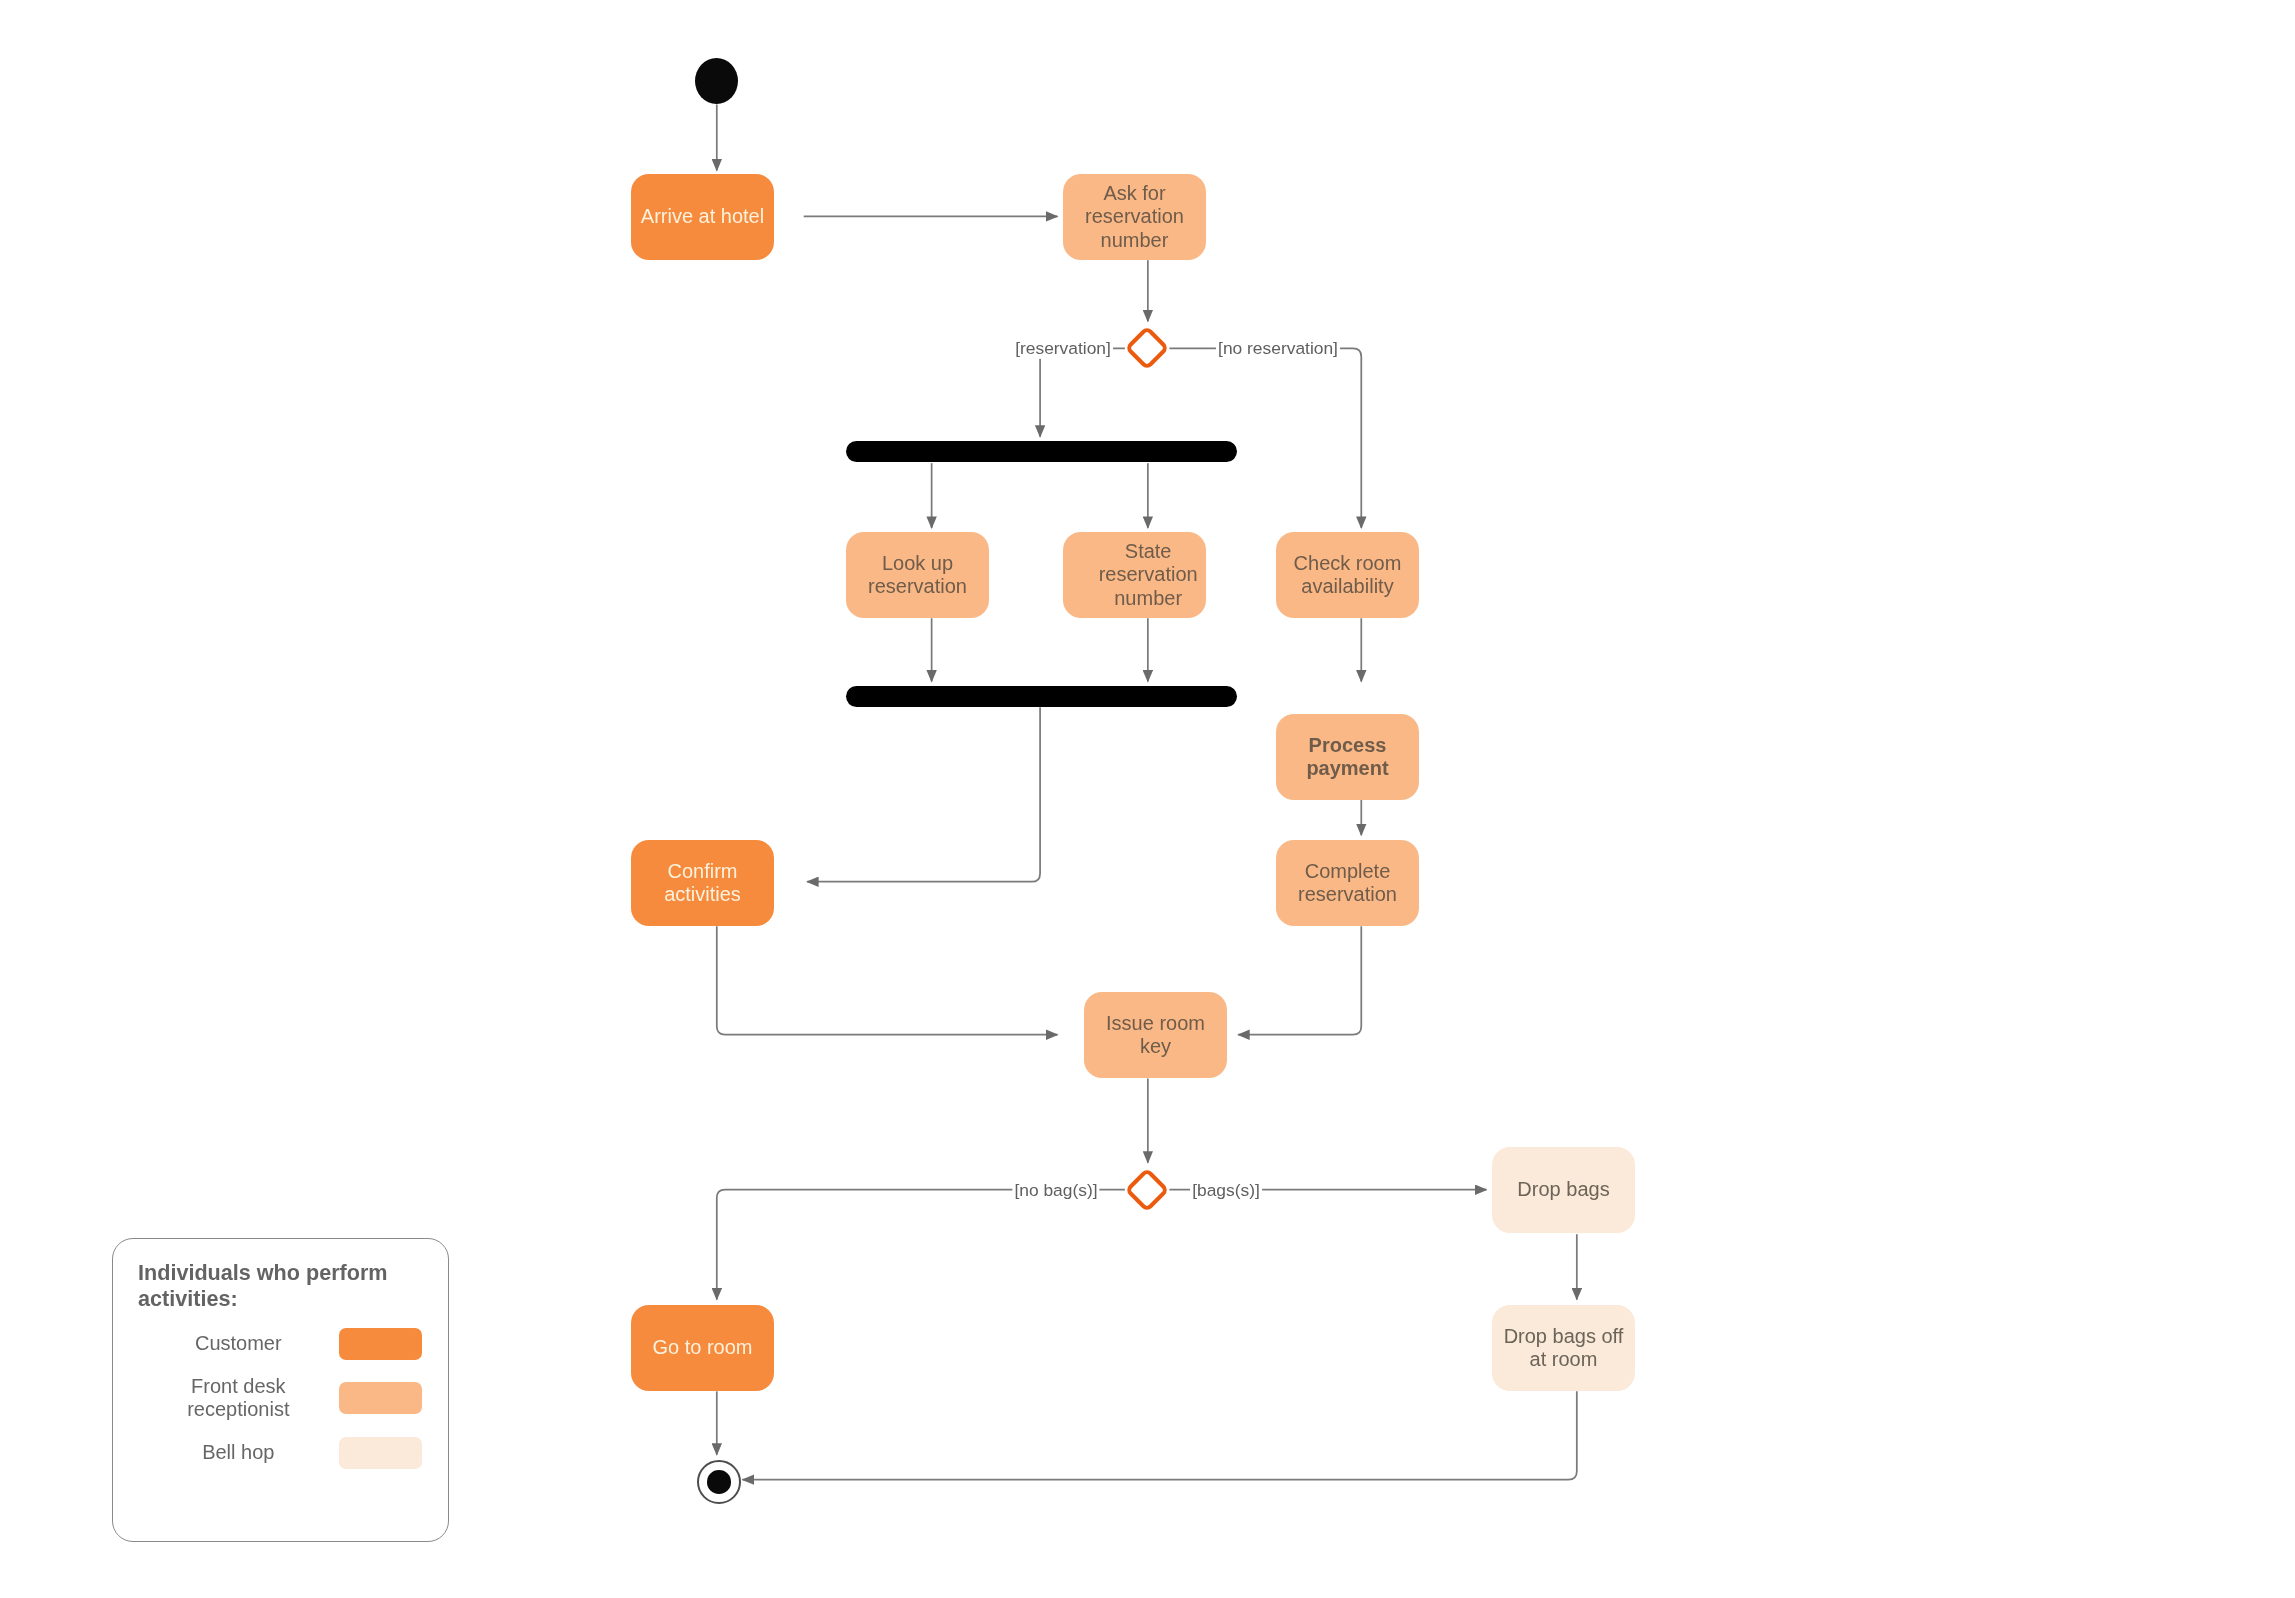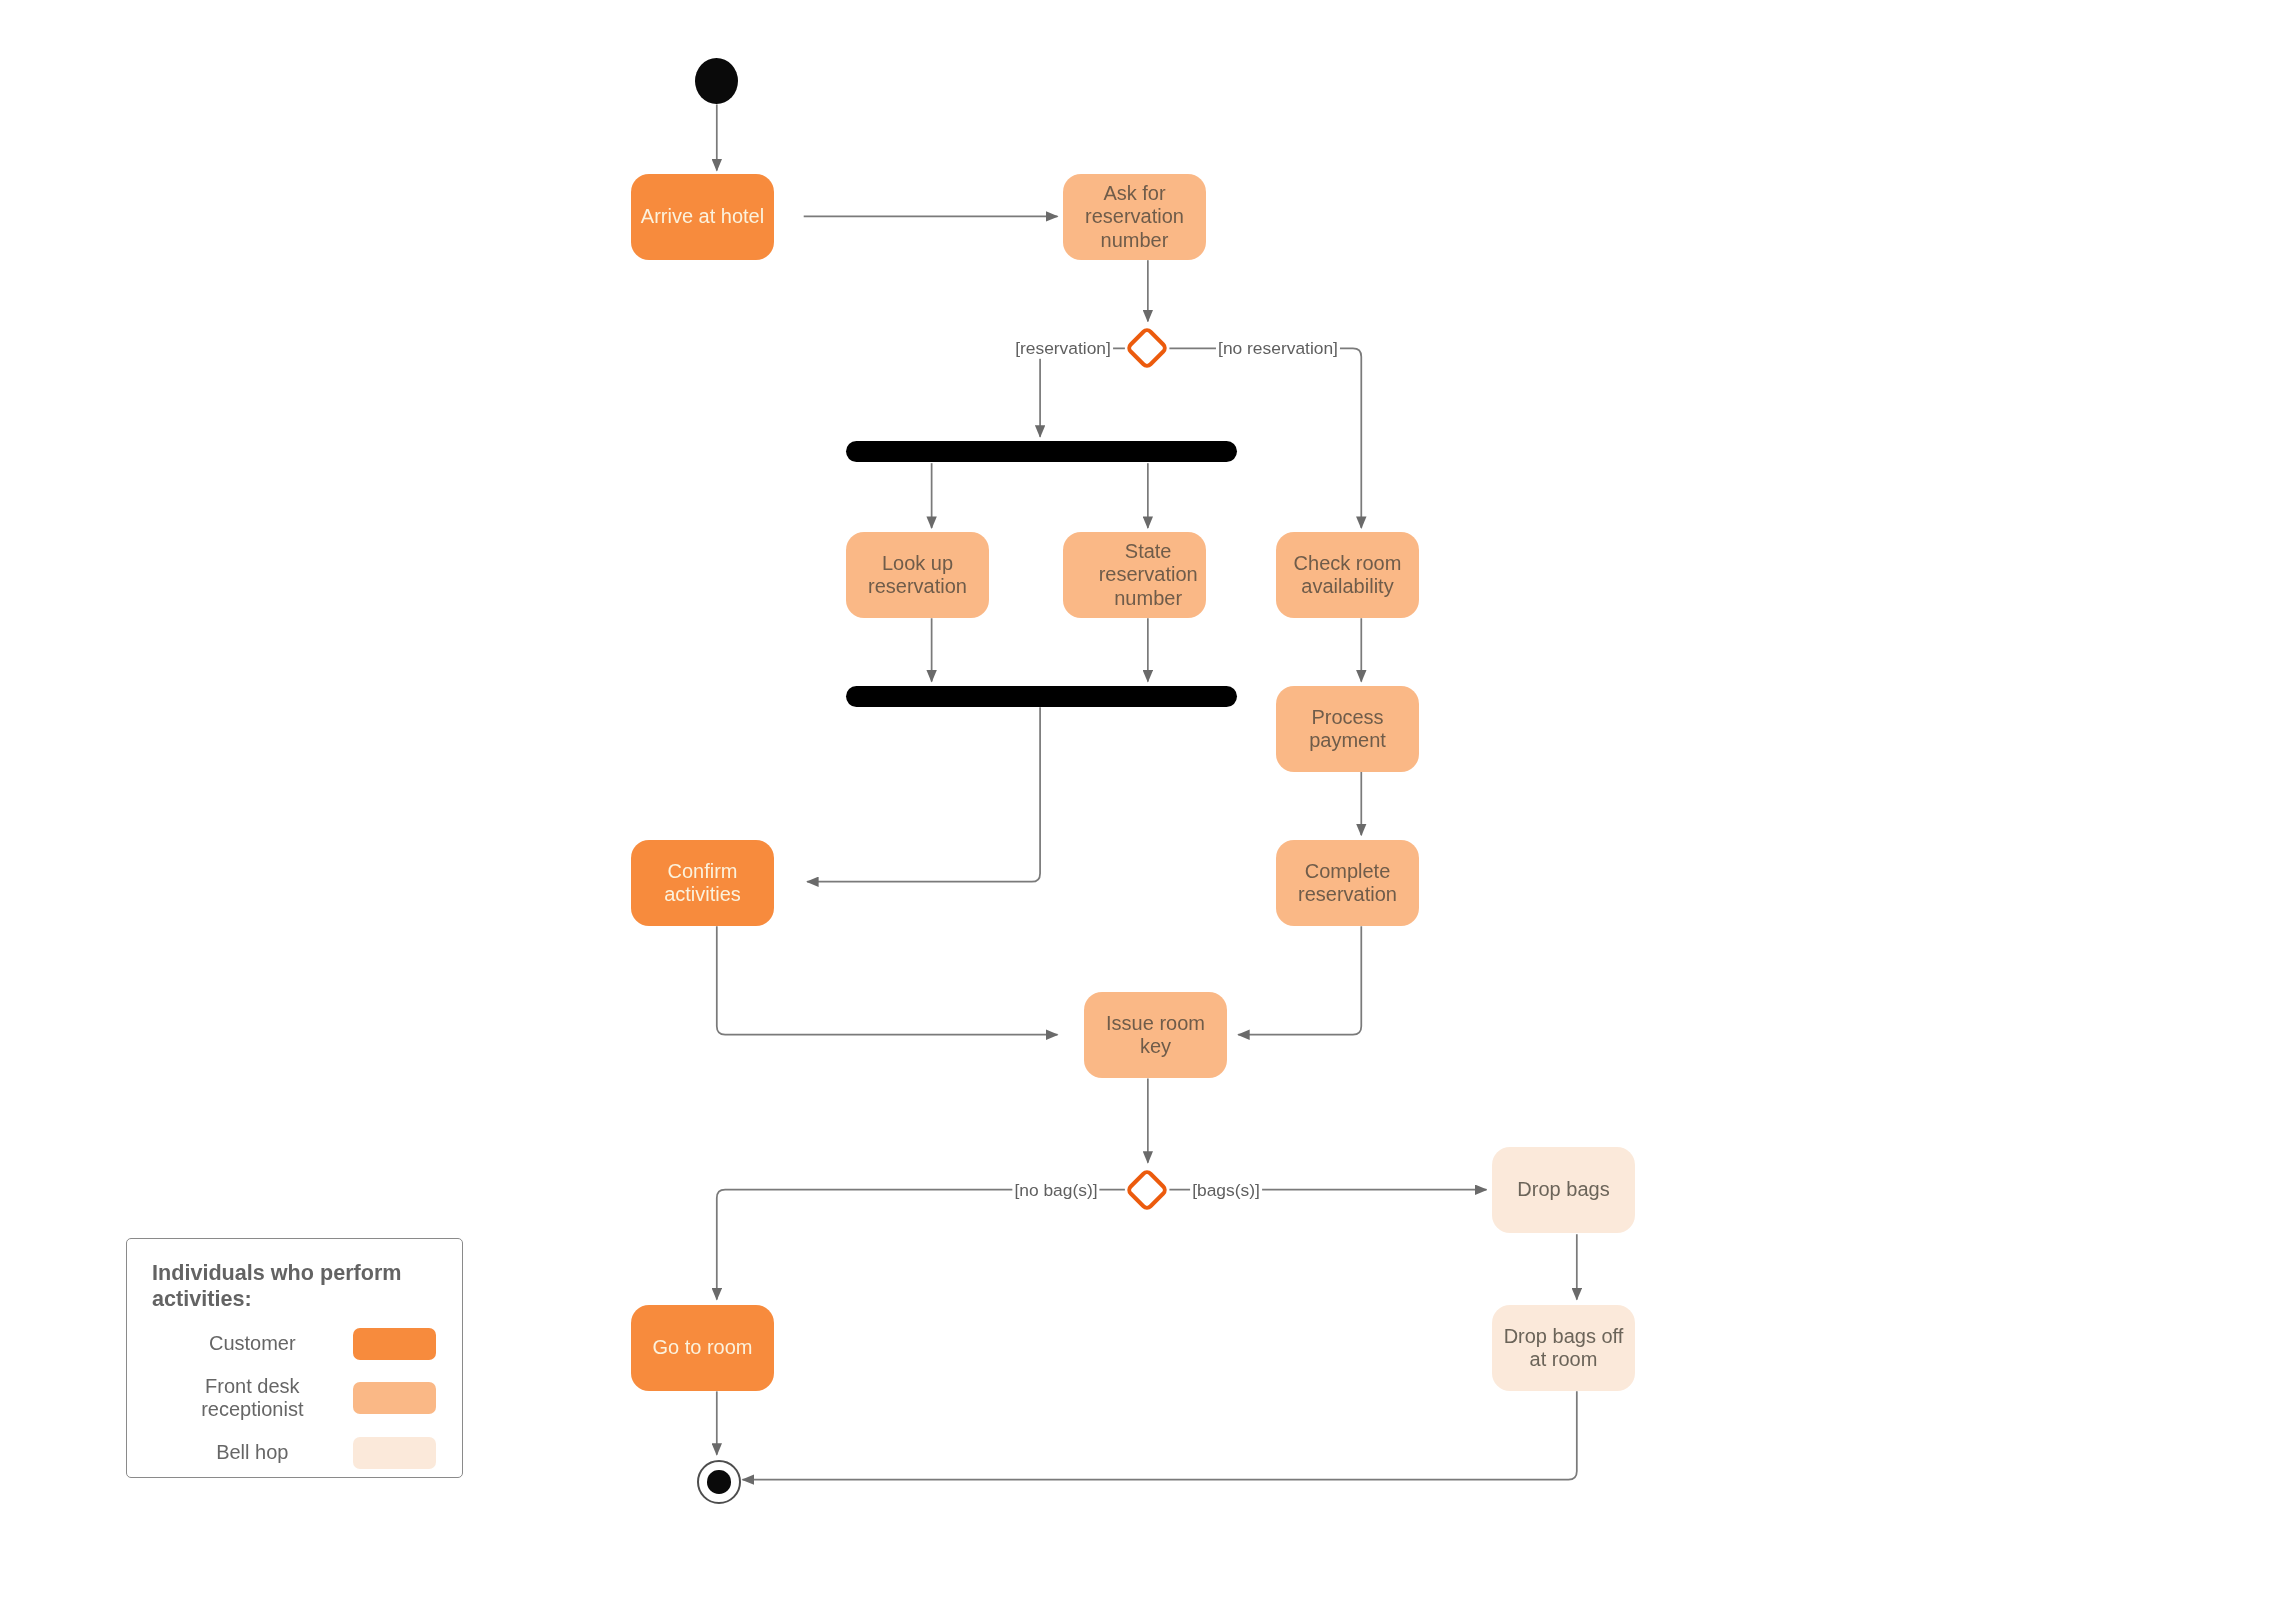--- a/index.html
+++ b/index.html
@@ -22,22 +22,22 @@
   .final .dot{width:23.6px;height:23.6px;border-radius:50%;background:#0a0a0a;}
   .decision{position:absolute;width:32px;height:32px;background:#ffffff;border:4.9px solid #ec5b0d;
             border-radius:7px;transform:rotate(45deg);z-index:2;box-sizing:border-box;}
   .bar{position:absolute;width:391px;height:21px;background:#000;border-radius:10.4px;z-index:2;}
 
   
   .guard{position:absolute;transform:translate(-50%,-50%);font-size:17.4px;color:#5f5f5f;
          background:#ffffff;padding:0.7px 2.1px;white-space:nowrap;z-index:3;}
 
   
-  .legend{position:absolute;left:126px;top:1238px;width:337px;height:240px;background:#ffffff;
-          border:1.7px solid #8a8a8a;border-radius:5px;box-sizing:border-box;padding:21px 23.6px 0 25px;z-index:2;}
+  .legend{position:absolute;left:112px;top:1238px;width:337px;height:304px;background:#ffffff;
+          border:1.7px solid #8a8a8a;border-radius:21px;box-sizing:border-box;padding:21px 23.6px 0 25px;z-index:2;}
   .legend-title{font-size:21.6px;font-weight:bold;color:#636363;line-height:1.22;width:292px;}
   .legend-rows{margin-top:15.3px;display:flex;flex-direction:column;gap:15.3px;}
   .legend-row{display:flex;align-items:center;}
   .legend-label{flex:1;text-align:center;font-size:20px;color:#666666;line-height:1.15;}
   .legend-swatch{width:83px;height:32px;border-radius:7px;margin-right:2.8px;flex:0 0 auto;}
 </style>
 </head>
 <body>
 
 <div class="canvas">
@@ -92,21 +92,21 @@
     </div>
   <div class="task role-frontdesk" style="left:846px;top:532px;">
       <span>Look up reservation</span>
     </div>
   <div class="task role-frontdesk" style="left:1063px;top:532px;padding-left:37px;">
       <span>State reservation number</span>
     </div>
   <div class="task role-frontdesk" style="left:1276px;top:532px;">
       <span>Check room availability</span>
     </div>
-  <div class="task role-frontdesk" style="left:1276px;top:686px;">
+  <div class="task role-frontdesk" style="left:1276px;top:714px;font-weight:bold;">
       <span>Process payment</span>
     </div>
   <div class="task role-frontdesk" style="left:1276px;top:840px;">
       <span>Complete reservation</span>
     </div>
   <div class="task role-customer" style="left:631px;top:840px;">
       <span>Confirm activities</span>
     </div>
   <div class="task role-frontdesk" style="left:1063px;top:992px;margin-left:21px;">
       <span>Issue room key</span>

